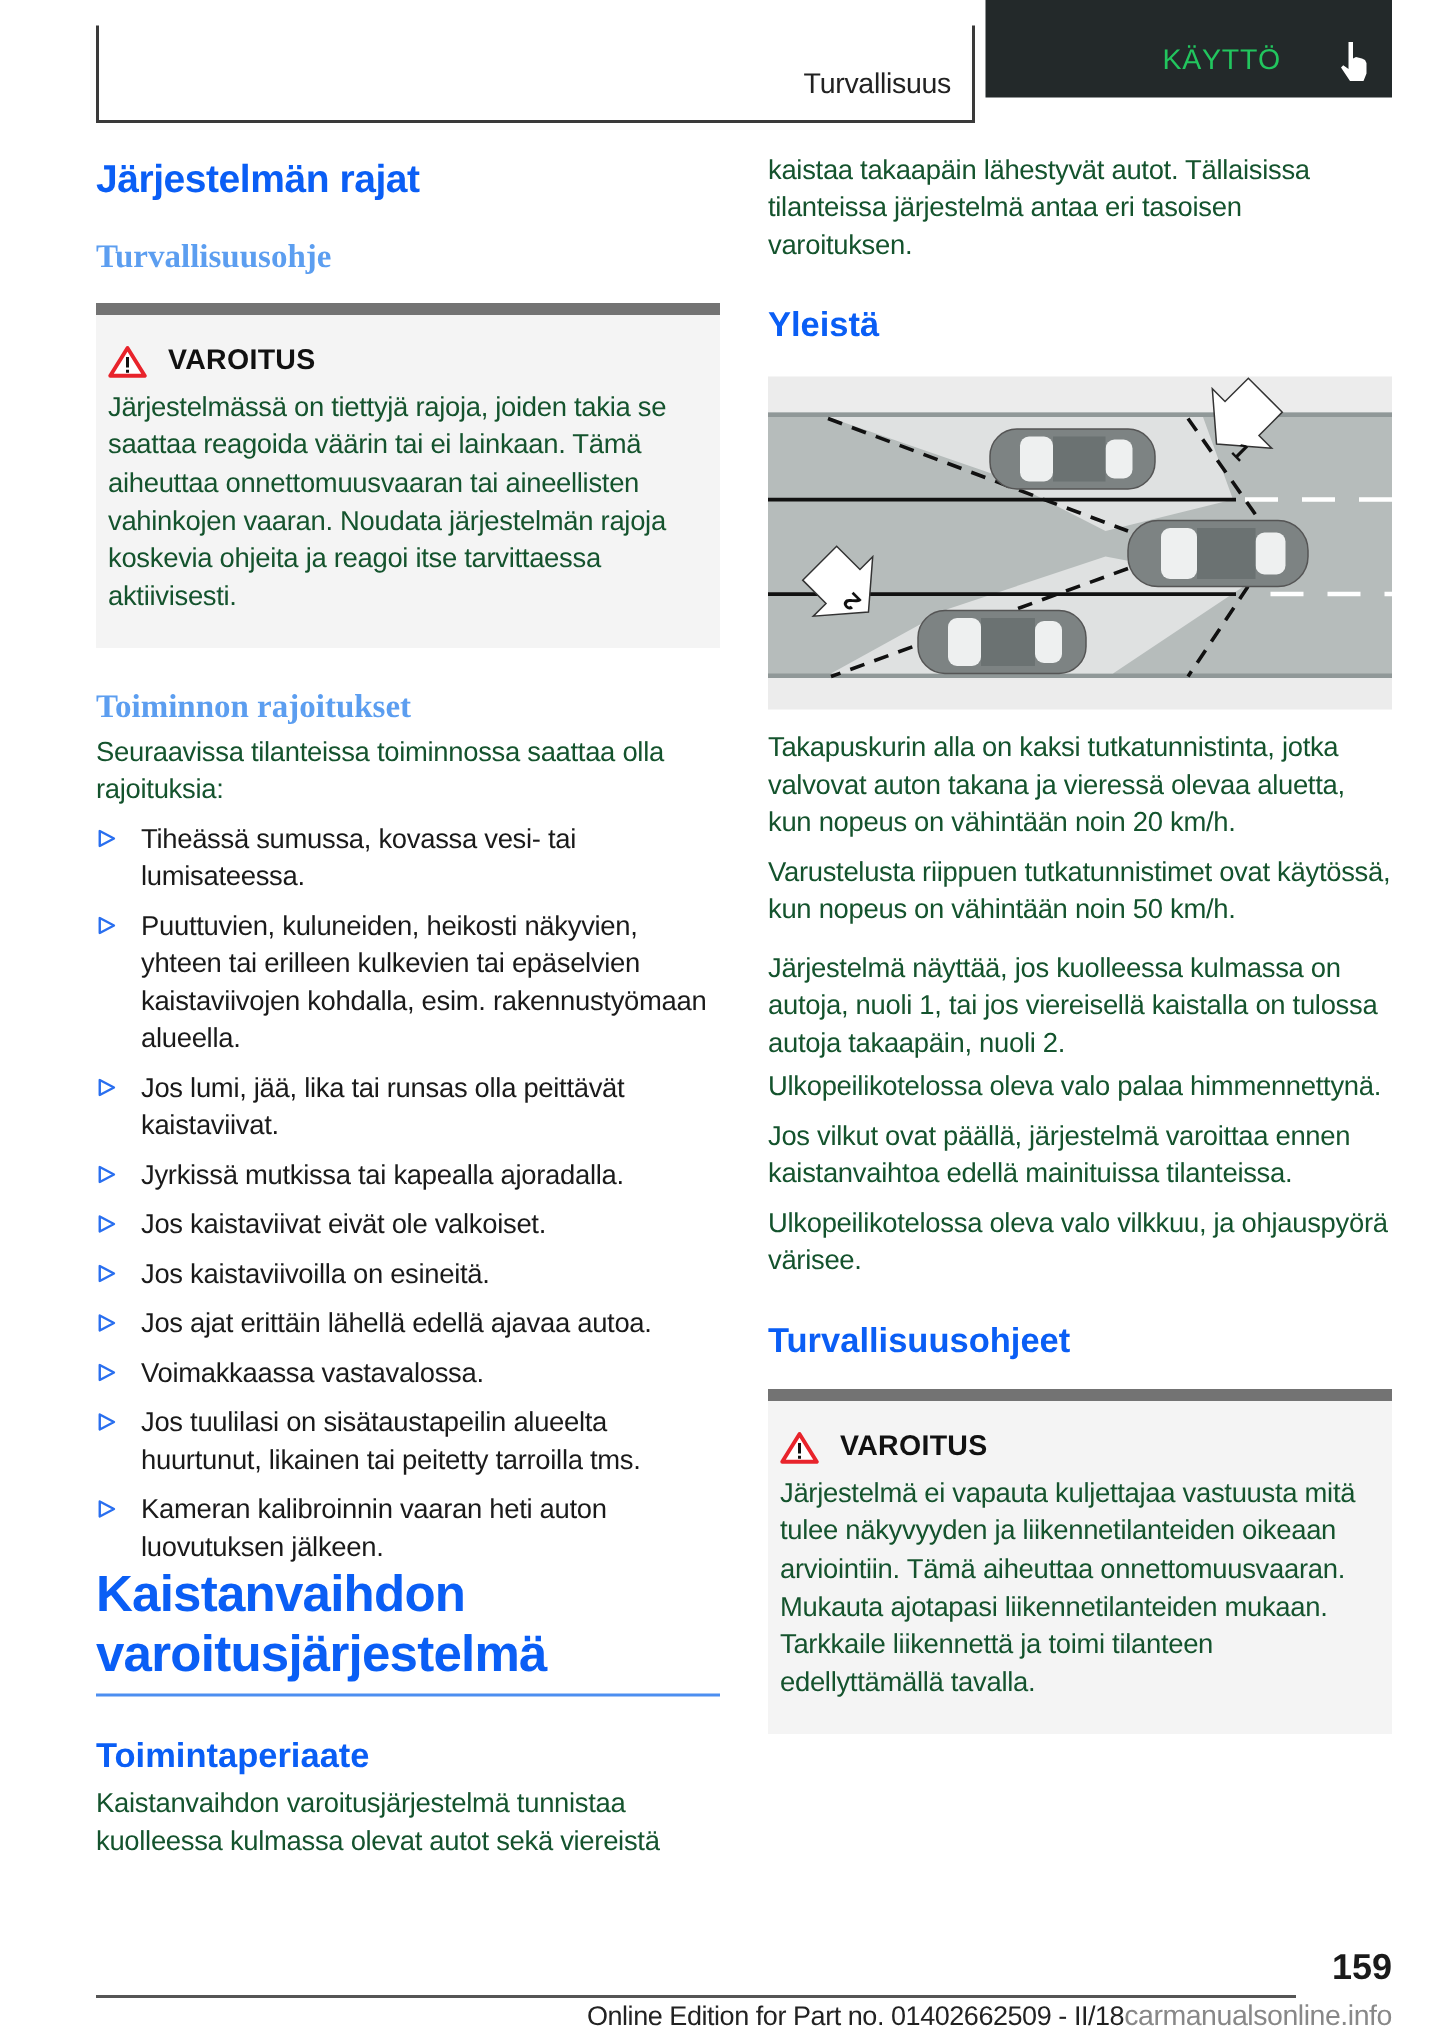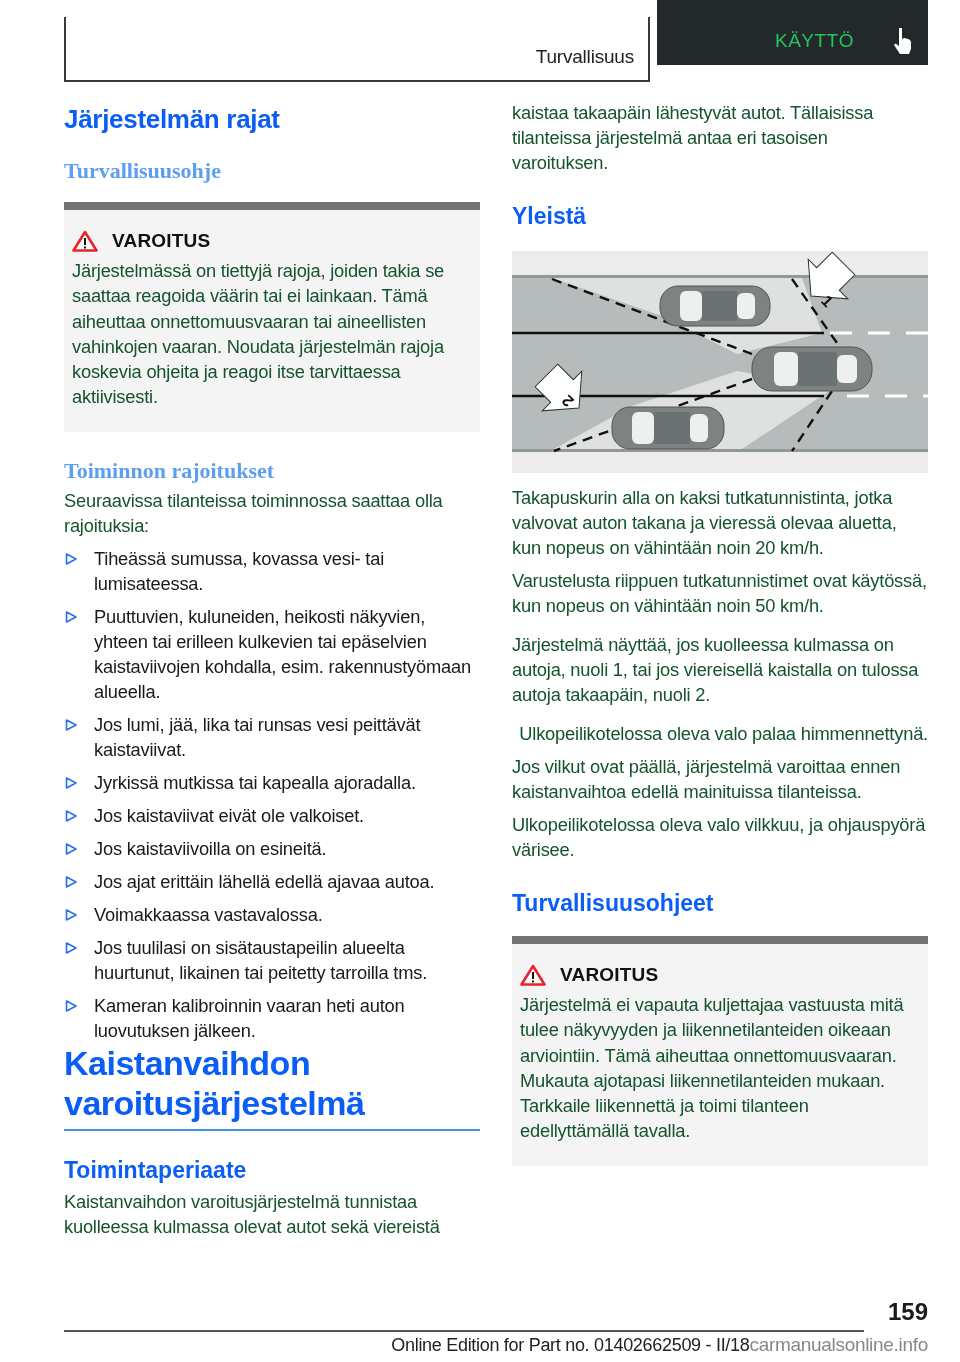--- a/index.html
+++ b/index.html
@@ -79,21 +79,21 @@
 
   <ul class="blist" id="limits-list">
       <li><svg class="bul" viewBox="0 0 12 12">
           <path d="M1.5 1 L11 6 L1.5 11 Z" fill="none" stroke="#2a6fef" stroke-width="1.6" stroke-linejoin="round"></path>
         </svg><span>Tiheässä sumussa, kovassa vesi- tai lumisateessa.</span></li>
       <li><svg class="bul" viewBox="0 0 12 12">
           <path d="M1.5 1 L11 6 L1.5 11 Z" fill="none" stroke="#2a6fef" stroke-width="1.6" stroke-linejoin="round"></path>
         </svg><span>Puuttuvien, kuluneiden, heikosti näkyvien, yhteen tai erilleen kulkevien tai epäselvien kaistaviivojen kohdalla, esim. rakennustyömaan alueella.</span></li>
       <li><svg class="bul" viewBox="0 0 12 12">
           <path d="M1.5 1 L11 6 L1.5 11 Z" fill="none" stroke="#2a6fef" stroke-width="1.6" stroke-linejoin="round"></path>
-        </svg><span>Jos lumi, jää, lika tai runsas vesi peittävät kaistaviivat.</span></li>
+        </svg><span>Jos lumi, jää, lika tai runsas olla peittävät kaistaviivat.</span></li>
       <li><svg class="bul" viewBox="0 0 12 12">
           <path d="M1.5 1 L11 6 L1.5 11 Z" fill="none" stroke="#2a6fef" stroke-width="1.6" stroke-linejoin="round"></path>
         </svg><span>Jyrkissä mutkissa tai kapealla ajoradalla.</span></li>
       <li><svg class="bul" viewBox="0 0 12 12">
           <path d="M1.5 1 L11 6 L1.5 11 Z" fill="none" stroke="#2a6fef" stroke-width="1.6" stroke-linejoin="round"></path>
         </svg><span>Jos kaistaviivat eivät ole valkoiset.</span></li>
       <li><svg class="bul" viewBox="0 0 12 12">
           <path d="M1.5 1 L11 6 L1.5 11 Z" fill="none" stroke="#2a6fef" stroke-width="1.6" stroke-linejoin="round"></path>
         </svg><span>Jos kaistaviivoilla on esineitä.</span></li>
       <li><svg class="bul" viewBox="0 0 12 12">
@@ -170,21 +170,21 @@
       <g transform="translate(50,140) rotate(45)">
         <polygon points="0,-16 22,-16 22,-28 46,0 22,28 22,16 0,16" fill="#fff" stroke="#333" stroke-width="1" transform="translate(-22,0)"></polygon>
       </g>
       <text x="50" y="156" font-size="16" font-weight="bold" fill="#111" transform="rotate(-135 55 150)" font-family="Liberation Sans, sans-serif">2</text>
     </svg>
   </div>
 
   <p class="txt" style="margin-top:12px;">Takapuskurin alla on kaksi tutkatunnistinta, jotka valvovat auton takana ja vieressä olevaa aluetta, kun nopeus on vähintään noin 20 km/h.</p>
   <p class="txt" style="margin-top:8px;">Varustelusta riippuen tutkatunnistimet ovat käytössä, kun nopeus on vähintään noin 50 km/h.</p>
   <p class="txt" style="margin-top:14px;">Järjestelmä näyttää, jos kuolleessa kulmassa on autoja, nuoli 1, tai jos viereisellä kaistalla on tulossa autoja takaapäin, nuoli 2.</p>
-  <p class="txt" style="margin-top:14px;text-align:right;">Ulkopeilikotelossa oleva valo palaa himmennettynä.</p>
+  <p class="txt" style="margin-top:4px;">Ulkopeilikotelossa oleva valo palaa himmennettynä.</p>
   <p class="txt" style="margin-top:8px;">Jos vilkut ovat päällä, järjestelmä varoittaa ennen kaistanvaihtoa edellä mainituissa tilanteissa.</p>
   <p class="txt" style="margin-top:8px;">Ulkopeilikotelossa oleva valo vilkkuu, ja ohjauspyörä värisee.</p>
 
   <h2 class="sub-strong" style="margin-top:26px;">Turvallisuusohjeet</h2>
 
   <div class="warn" style="margin-top:18px;">
     <div class="warn-head">
       <svg class="tri" viewBox="0 0 26 22">
         <path d="M13 2 L24.5 20.5 H1.5 Z" fill="#fff" stroke="#e8232b" stroke-width="2.6" stroke-linejoin="round"></path>
         <rect x="12" y="8" width="2" height="7" fill="#111"></rect>

